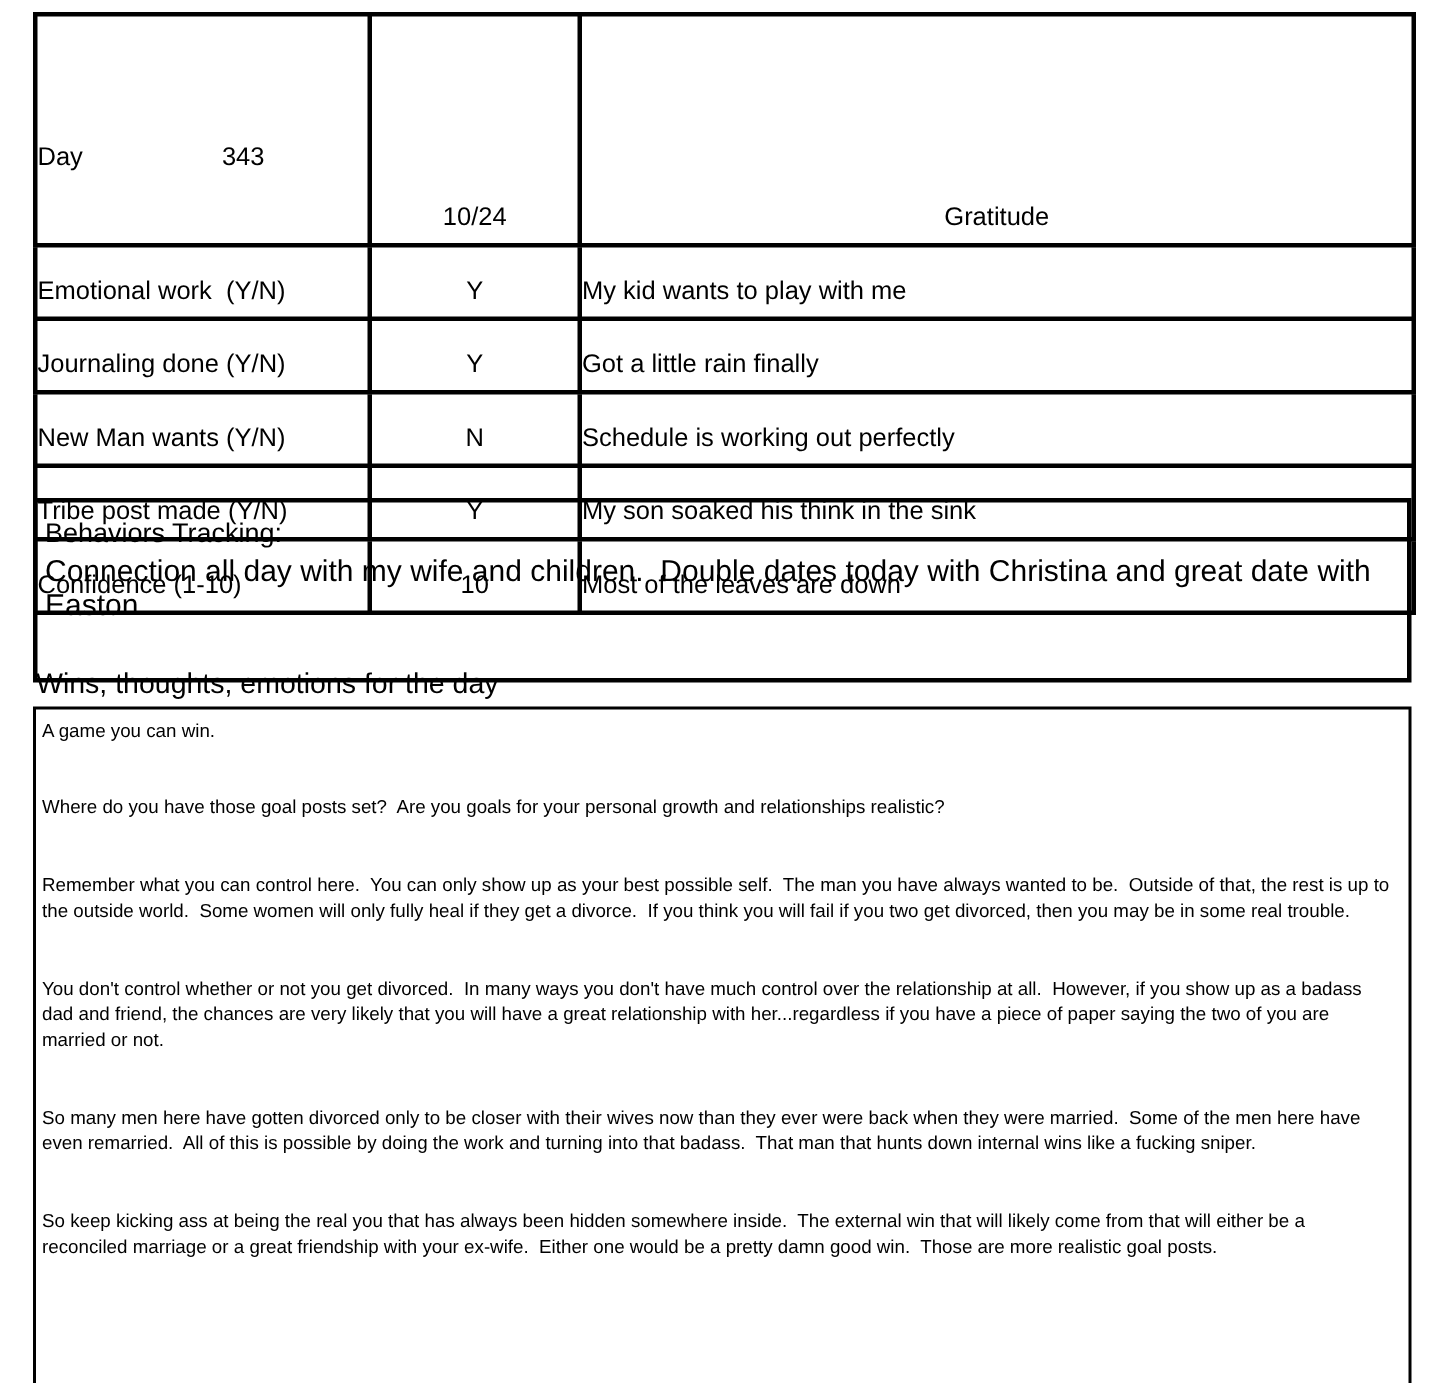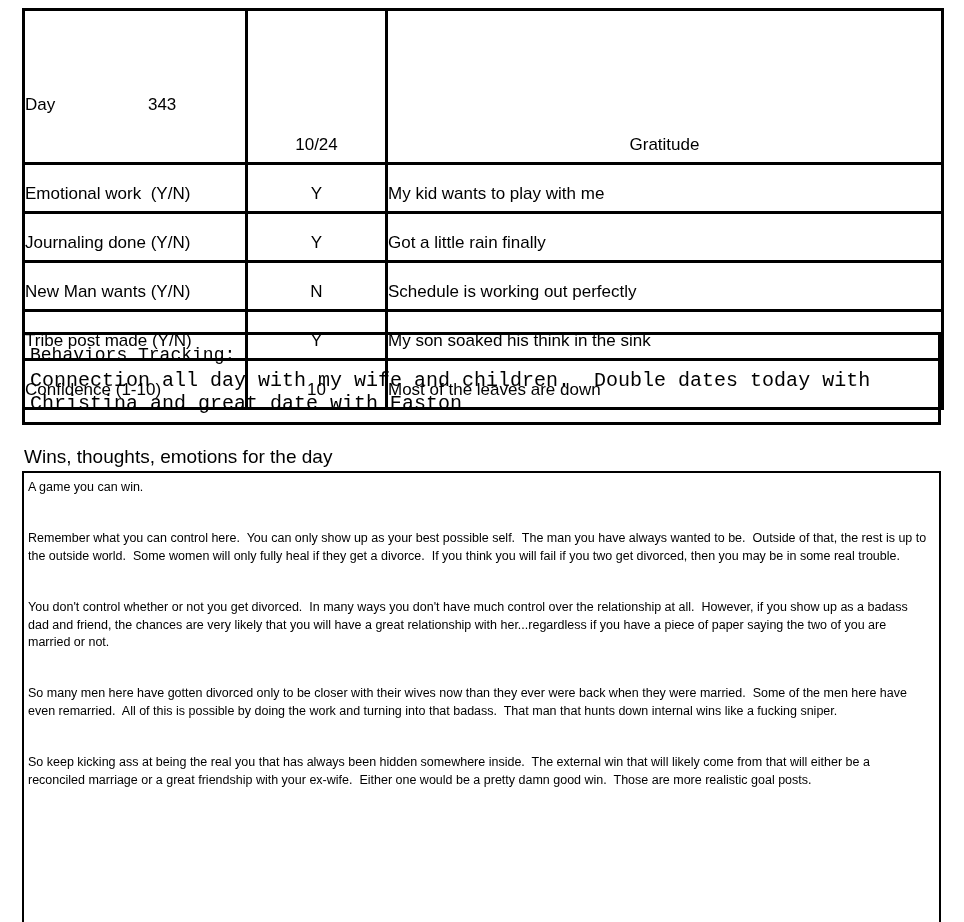--- a/index.html
+++ b/index.html
@@ -41,25 +41,24 @@
     padding-bottom: 9px;
   }
   .day-cell-inner { display: flex; align-items: flex-end; }
   .day-label { flex: 0 0 auto; margin-top: 44px; }
   .day-value { flex: 1 1 auto; text-align: center; padding-left: 24px; }
 
   
   .behaviors {
     position: absolute;
     left: 22px; top: 332px;
-    width: 919px; height: 93px;
+    width: 919px; height: 123px;
     border: 3px solid #000;
     box-sizing: border-box;
     padding: 10px 6px 0 5px;
-    font-family: Liberation Mono, monospace;
   }
   .b-head { font-size: 18px; }
   .b-text { font-size: 20px; margin-top: 4px; white-space: pre-wrap; }
 
   
   .wins-heading {
     position: absolute;
     left: 24px; top: 446px;
     font-size: 19px;
   }
@@ -130,19 +129,20 @@
 
   <div class="behaviors">
     <div class="b-head">Behaviors Tracking:</div>
     <div class="b-text">Connection all day with my wife and children.  Double dates today with Christina and great date with Easton</div>
   </div>
 
   <div class="wins-heading">Wins, thoughts, emotions for the day</div>
 
   <div class="wins-box">
     <p>A game you can win.</p>
+    <p>Where do you have those goal posts set?  Are you goals for your personal growth and relationships realistic?</p>
     <p>Remember what you can control here.  You can only show up as your best possible self.  The man you have always wanted to be.  Outside of that, the rest is up to the outside world.  Some women will only fully heal if they get a divorce.  If you think you will fail if you two get divorced, then you may be in some real trouble.</p>
     <p>You don't control whether or not you get divorced.  In many ways you don't have much control over the relationship at all.  However, if you show up as a badass dad and friend, the chances are very likely that you will have a great relationship with her...regardless if you have a piece of paper saying the two of you are married or not.</p>
     <p>So many men here have gotten divorced only to be closer with their wives now than they ever were back when they were married.  Some of the men here have even remarried.  All of this is possible by doing the work and turning into that badass.  That man that hunts down internal wins like a fucking sniper.</p>
     <p>So keep kicking ass at being the real you that has always been hidden somewhere inside.  The external win that will likely come from that will either be a reconciled marriage or a great friendship with your ex-wife.  Either one would be a pretty damn good win.  Those are more realistic goal posts.</p>
   </div>
 
 </div>
 
 </body></html>

